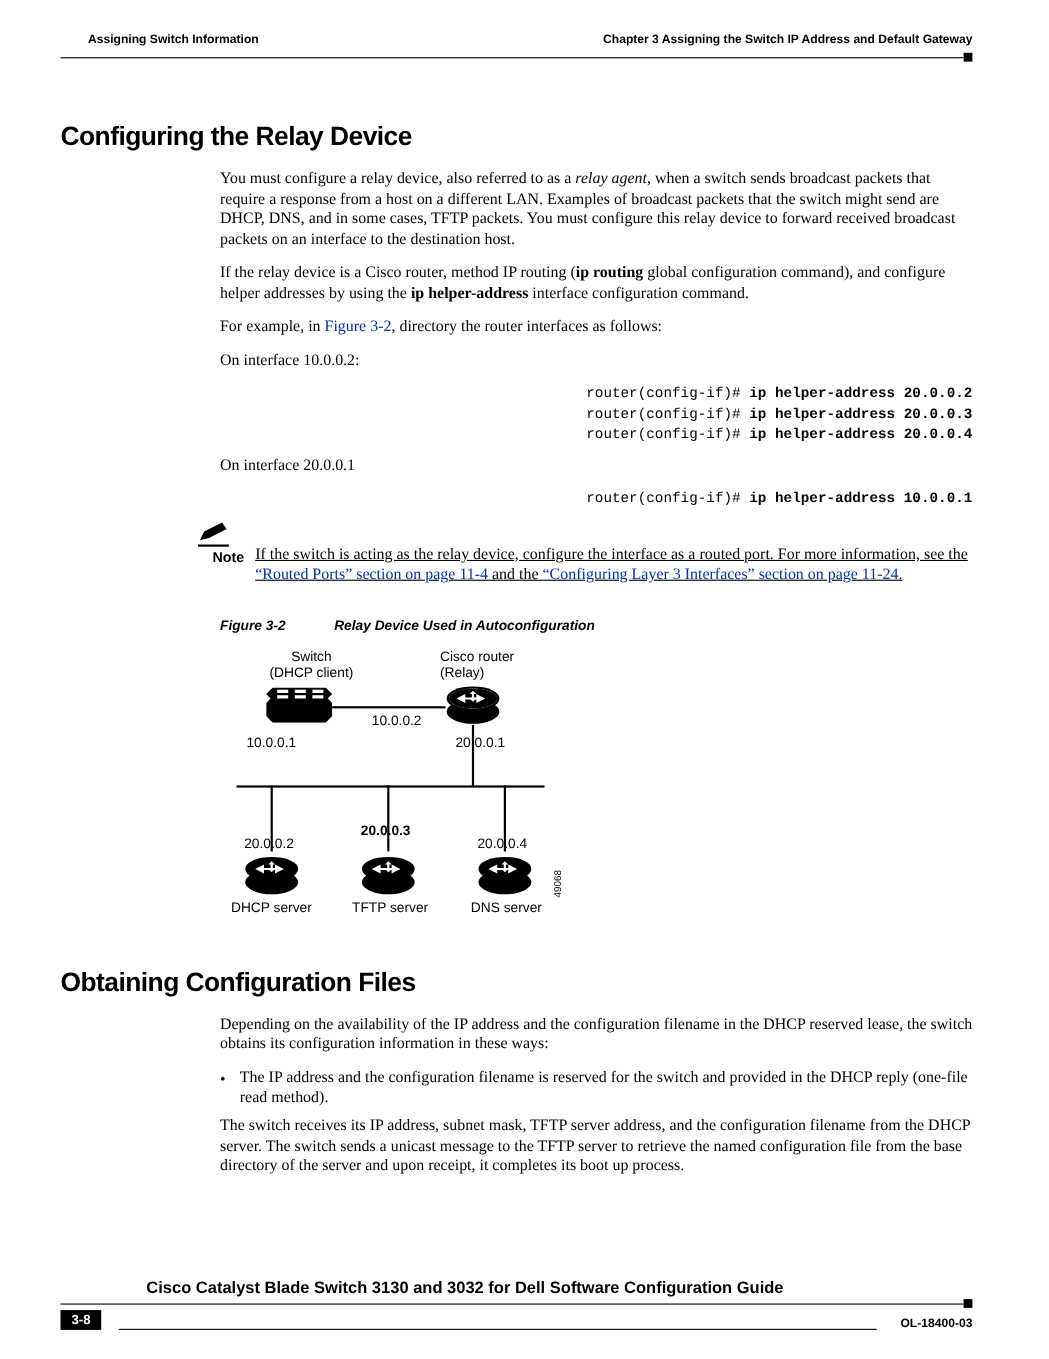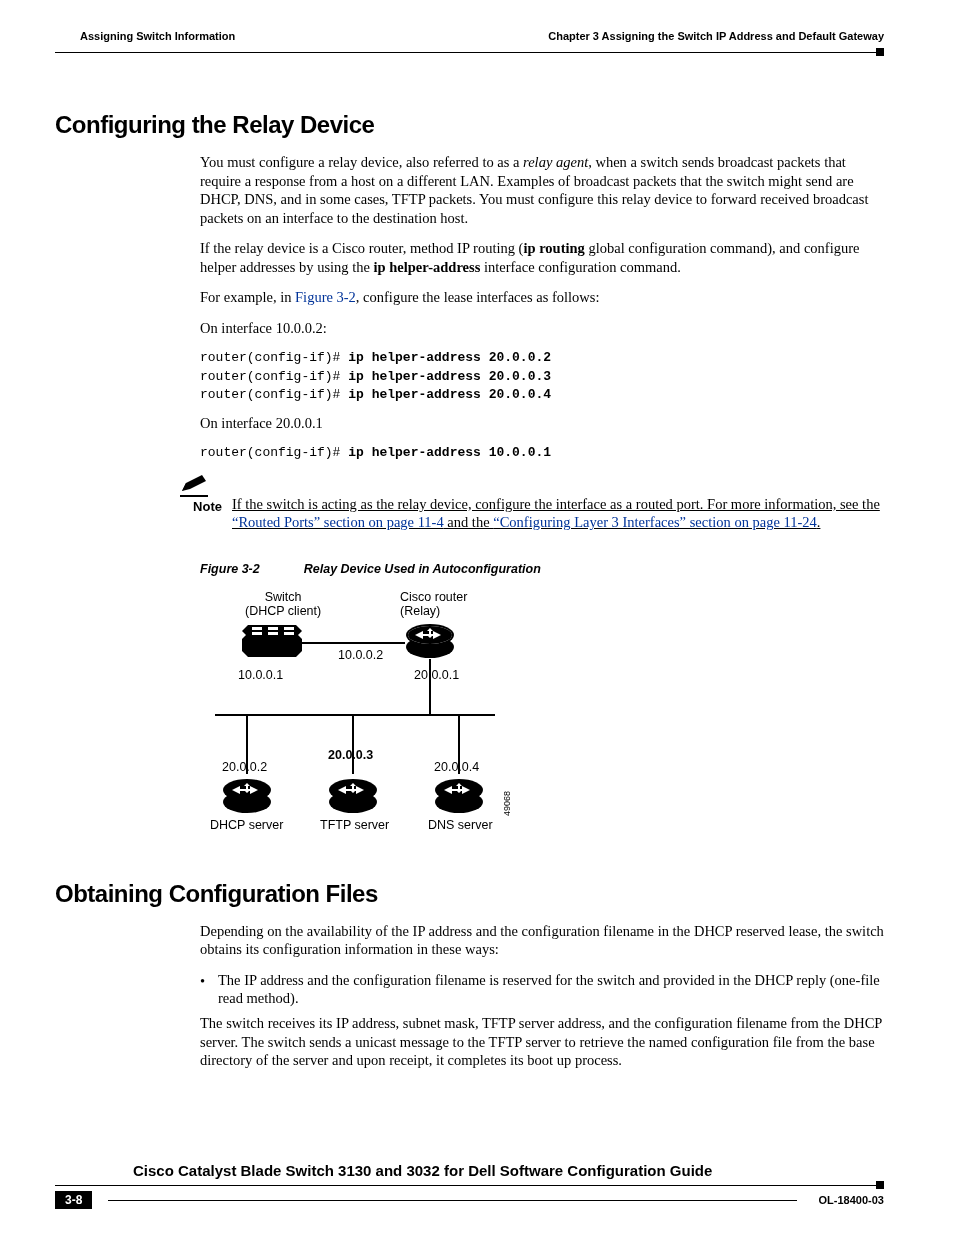--- a/index.html
+++ b/index.html
@@ -59,20 +59,21 @@
     font-size: 14.5px;
     line-height: 1.28;
   }
   .body-col p { margin: 0 0 12px 0; }
   .mono {
     font-family: "Courier New", Courier, monospace;
     font-size: 13px;
     line-height: 1.4;
     white-space: pre;
     margin: 2px 0 10px 0;
+    text-align: right;
   }
   .mono b { font-weight: bold; }
   .link { color: #003399; }
   .italic { font-style: italic; }
   .bold { font-weight: bold; }
   .note-row {
     display: flex;
     margin-left: 105px;
     margin-top: 6px;
     margin-bottom: 24px;
@@ -155,21 +156,21 @@
   .foot-title {
     font-family: Arial, Helvetica, sans-serif;
     font-weight: bold;
     font-size: 15px;
     margin-left: 78px;
     margin-bottom: 2px;
     margin-top: 36px;
   }
   .foot-row {
     display: flex;
-    align-items: center;
+    align-items: flex-end;
     height: 18px;
     gap: 16px;
   }
   .page-tab {
     background: #000;
     color: #fff;
     font-family: Arial, Helvetica, sans-serif;
     font-weight: bold;
     font-size: 12px;
     padding: 2px 10px;
@@ -203,21 +204,21 @@
   <h2 class="section-title">Configuring the Relay Device</h2>
 
   <div class="body-col">
     <p>
       <span>You must configure a relay device, also referred to as a </span><span class="italic">relay agent</span><span>, when a switch sends broadcast packets that require a response from a host on a different LAN. Examples of broadcast packets that the switch might send are DHCP, DNS, and in some cases, TFTP packets. You must configure this relay device to forward received broadcast packets on an interface to the destination host.</span>
     </p>
     <p>
       <span>If the relay device is a Cisco router, method IP routing (</span><span class="bold">ip routing</span><span> global configuration command), and configure helper addresses by using the </span><span class="bold">ip helper-address</span><span> interface configuration command.</span>
     </p>
     <p>
-      <span>For example, in </span><span class="link">Figure 3-2</span><span>, configure the lease interfaces as follows:</span>
+      <span>For example, in </span><span class="link">Figure 3-2</span><span>, directory the router interfaces as follows:</span>
     </p>
     <p>On interface 10.0.0.2:</p>
     <div class="mono"><span>router(config-if)#</span><b> ip helper-address 20.0.0.2</b>
 <span>router(config-if)#</span><b> ip helper-address 20.0.0.3</b>
 <span>router(config-if)#</span><b> ip helper-address 20.0.0.4</b></div>
     <p>On interface 20.0.0.1</p>
     <div class="mono"><span>router(config-if)#</span><b> ip helper-address 10.0.0.1</b></div>
   </div>
 
   <div class="note-row">
@@ -266,21 +267,21 @@
         <ellipse cx="25" cy="24" rx="24" ry="11" fill="#000"></ellipse>
         <ellipse cx="25" cy="12" rx="24" ry="11" fill="#000"></ellipse>
         <ellipse cx="25" cy="12" rx="22" ry="9" fill="#fff"></ellipse>
         <ellipse cx="25" cy="12" rx="22" ry="9" fill="#000"></ellipse>
         <path d="M10 12 l8 -4 l0 3 l10 0 l0 -3 l8 4 l-8 4 l0 -3 l-10 0 l0 3 z" fill="#fff"></path>
         <path d="M25 5 l3 3 l-2 0 l0 4 l2 0 l-3 3 l-3 -3 l2 0 l0 -4 l-2 0 z" fill="#fff"></path>
       </svg>
     </div>
 
     <div class="net-line" style="left:102px; top:52px; width:103px; height:2px;"></div>
-    <div class="fig-label" style="left:38px; top:78px;">10.0.0.1</div>
+    <div class="fig-label" style="left:24px; top:78px;">10.0.0.1</div>
     <div class="fig-label" style="left:138px; top:58px;">10.0.0.2</div>
     <div class="fig-label" style="left:214px; top:78px;">20.0.0.1</div>
 
     <div class="net-line" style="left:229px; top:69px; width:2px; height:56px;"></div>
 
     <div class="net-line" style="left:15px; top:124px; width:280px; height:2px;"></div>
 
     <div class="net-line" style="left:46px; top:124px; width:2px; height:60px;"></div>
     <div class="net-line" style="left:152px; top:124px; width:2px; height:60px;"></div>
     <div class="net-line" style="left:258px; top:124px; width:2px; height:60px;"></div>

